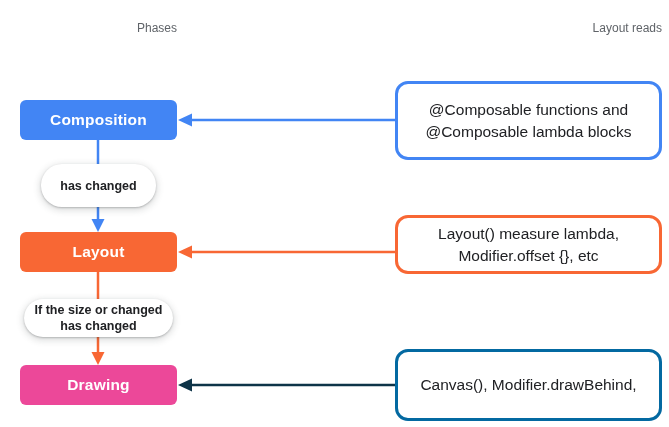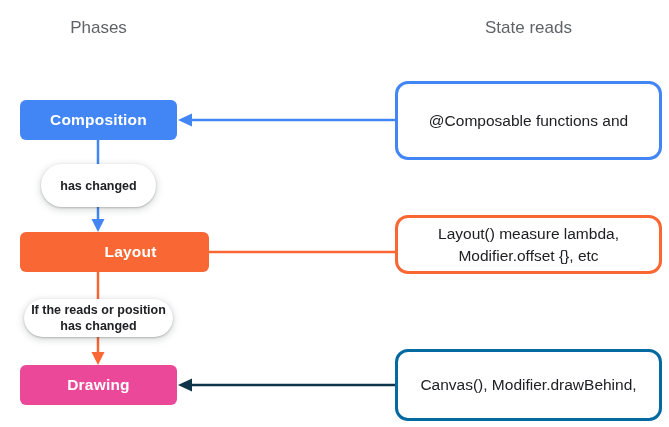--- a/index.html
+++ b/index.html
@@ -11,44 +11,44 @@
   .stage {
     position: relative;
     width: 669px;
     height: 427px;
     background: #ffffff;
     overflow: hidden;
   }
   .col-heading {
     position: absolute;
     top: 16px;
-    font-size: 17px;
+    font-size: 12px;
     line-height: 24px;
     color: #5F6368;
-    text-align: center;
+    text-align: right;
   }
   #heading-phases { left: 20px; width: 157px; }
   #heading-state-reads { left: 395px; width: 267px; }
 
   .phase-box {
     position: absolute;
     left: 20px;
     width: 157px;
     height: 40px;
     border-radius: 6px;
     display: flex;
     align-items: center;
     justify-content: center;
     color: #ffffff;
     font-size: 15.5px;
     font-weight: bold;
     letter-spacing: 0.2px;
   }
   #phase-composition { top: 100px; background: #4285F4; }
-  #phase-layout      { top: 232px; background: #F86734; padding-left: 32px; }
+  #phase-layout      { top: 232px; background: #F86734; }
   #phase-drawing     { top: 365px; background: #ec4899; }
 
   .reads-box {
     position: absolute;
     left: 395px;
     width: 267px;
     background: #ffffff;
     border-radius: 13px;
     box-sizing: border-box;
     display: flex;
@@ -92,21 +92,21 @@
     z-index: 1;
   }
 </style>
 </head>
 <body>
 
 <div class="stage">
 
   <div id="heading-phases" class="col-heading">Phases</div>
 
-  <div id="heading-state-reads" class="col-heading">State reads</div>
+  <div id="heading-state-reads" class="col-heading">Layout reads</div>
 
   <svg id="arrow-layer" viewBox="0 0 669 427" xmlns="http://www.w3.org/2000/svg">
 
     <line x1="395" y1="120" x2="191" y2="120" stroke-width="2.5" stroke="#4285F4"></line>
     <polygon points="178,120 192,113.5 192,126.5" fill="#4285F4"></polygon>
 
     <line x1="395" y1="252" x2="191" y2="252" stroke-width="2.5" stroke="#F86734"></line>
     <polygon points="178,252 192,245.5 192,258.5" fill="#F86734"></polygon>
 
     <line x1="395" y1="385" x2="191" y2="385" stroke-width="2.5" stroke="#0D3448"></line>
@@ -131,26 +131,27 @@
 
   <div id="phase-drawing" class="phase-box">
     <span>Drawing</span>
   </div>
 
   <div id="condition-content" class="condition-bubble">
     <span>has changed</span>
   </div>
 
   <div id="condition-size" class="condition-bubble">
-    <span>If the reads or position</span>
+    <span>If the size or changed</span>
     <span>has changed</span>
   </div>
 
   <div id="reads-composition" class="reads-box">
     <span>@Composable functions and</span>
+    <span>@Composable lambda blocks</span>
   </div>
 
   <div id="reads-layout" class="reads-box">
     <span>Layout() measure lambda,</span>
     <span>Modifier.offset {}, etc</span>
   </div>
 
   <div id="reads-drawing" class="reads-box">
     <span>Canvas(), Modifier.drawBehind,</span>
   </div>

